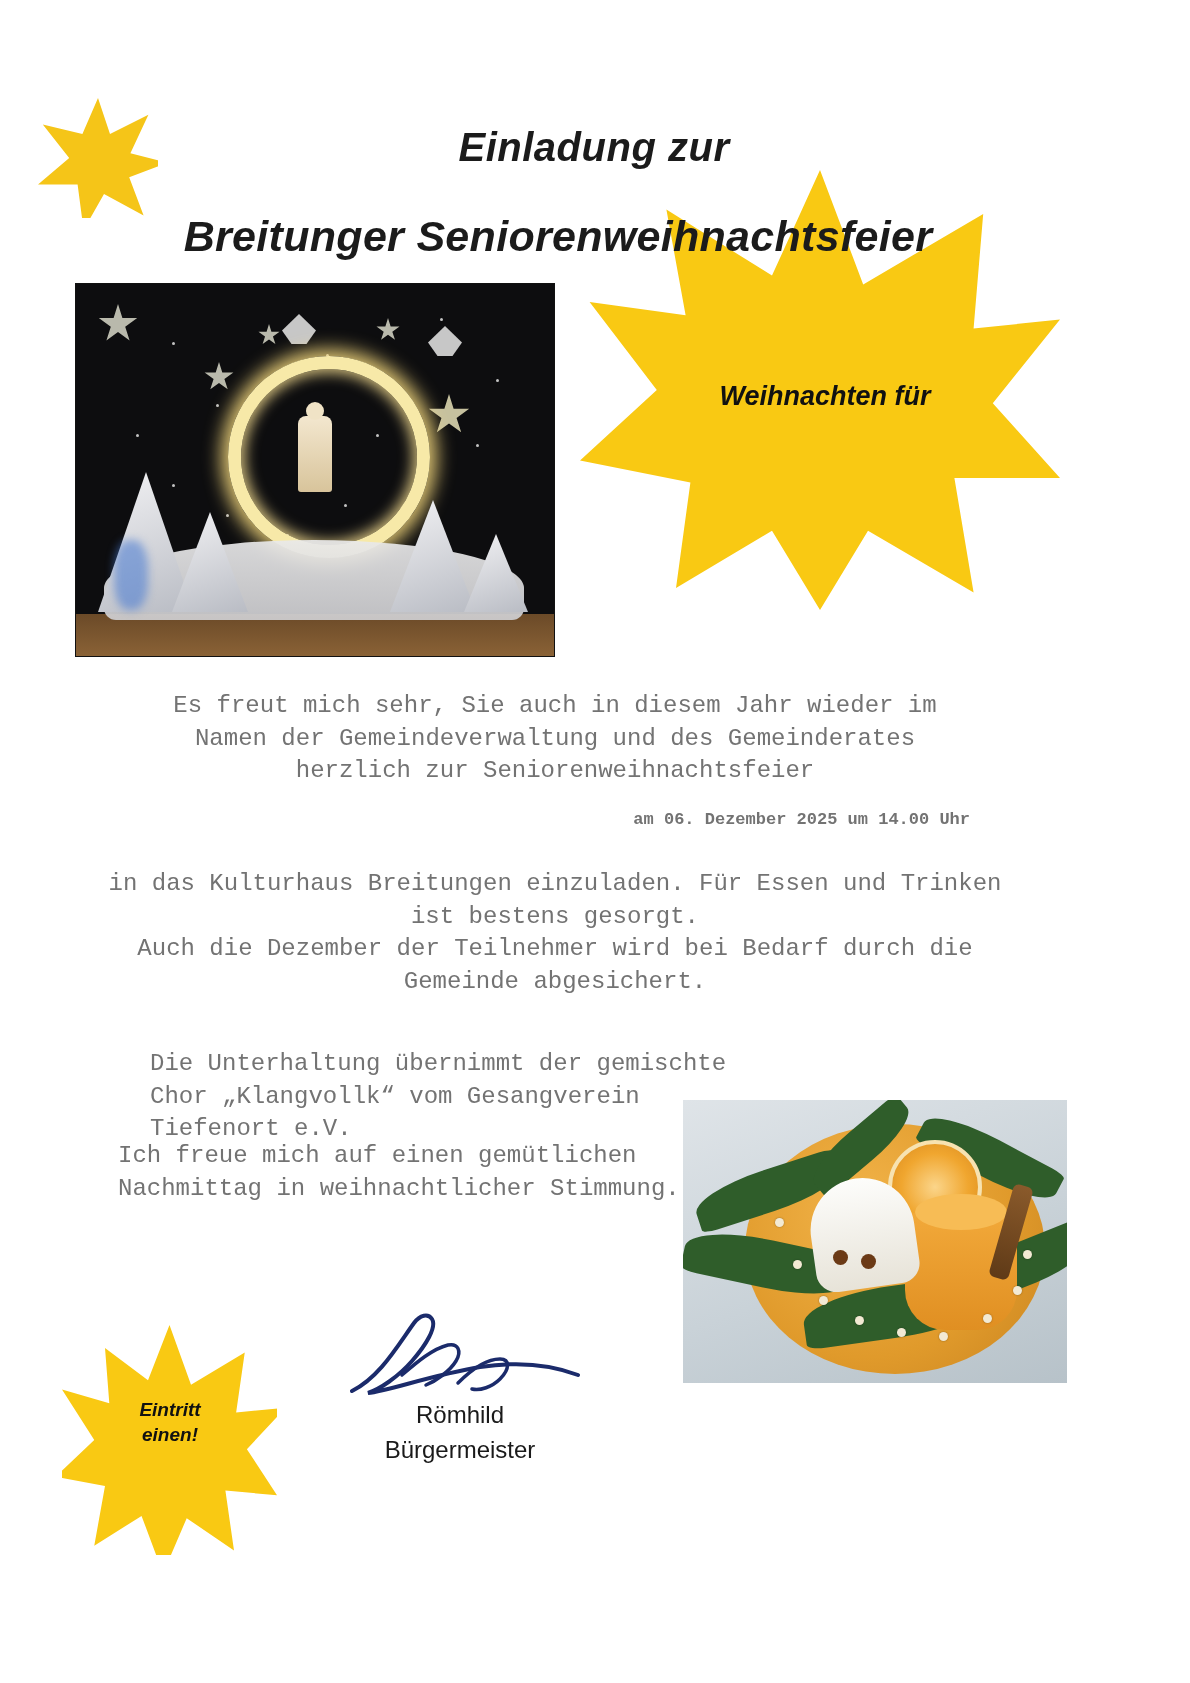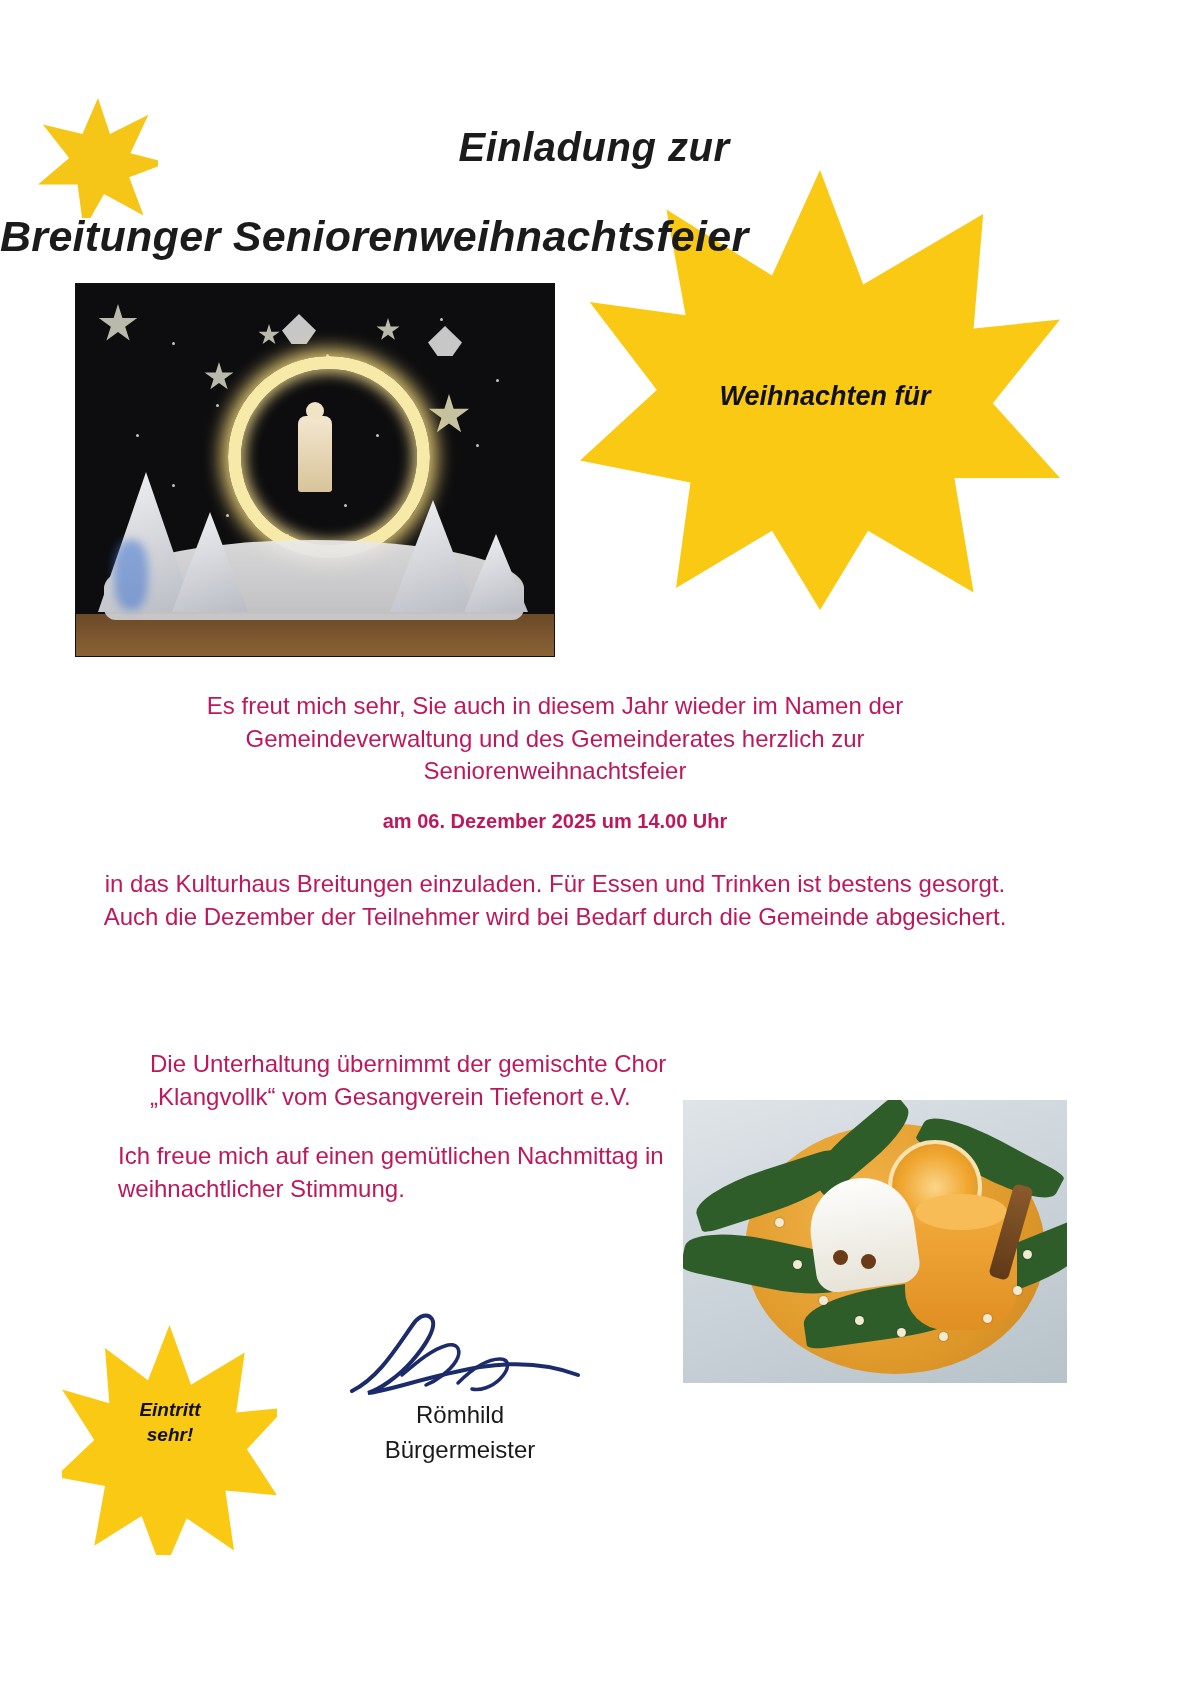--- a/index.html
+++ b/index.html
@@ -104,24 +104,24 @@
     text-align: center;
     font-size: 40px;
     font-weight: bold;
     font-style: italic;
     color: #1b1b1b;
     letter-spacing: 0.5px;
     padding-left: 44px;
   }
   .title2 {
     position: absolute;
-    left: 0;
+    left: 8px;
     top: 212px;
     width: 1100px;
-    text-align: left;
+    text-align: center;
     font-size: 43px;
     font-weight: bold;
     font-style: italic;
     color: #1b1b1b;
     letter-spacing: 0.3px;
     z-index: 5;
   }
 
   
   .photo1 {
@@ -208,35 +208,36 @@
   .p1-dot {
     position: absolute; width: 3px; height: 3px; border-radius: 50%;
     background: rgba(255,255,255,.75);
   }
 
   
   .para {
     position: absolute;
     font-size: 24px;
     line-height: 1.36;
-    color: #be185d;
+    color: #737373;
+    font-family: Liberation Mono, monospace;
   }
   .p-intro {
     left: 140px;
     top: 690px;
     width: 830px;
     text-align: center;
   }
   .p-date {
     left: 140px;
     top: 808px;
     width: 830px;
-    text-align: center;
+    text-align: right;
     font-weight: bold;
-    font-size: 20px;
+    font-size: 17px;
   }
   .p-venue {
     left: 95px;
     top: 868px;
     width: 920px;
     text-align: center;
   }
   .p-choir {
     left: 118px;
     top: 1048px;
@@ -359,21 +360,21 @@
   <div class="star star-top-left"></div>
 
   <div class="star star-big"></div>
   <div class="star-big-text">
     <div>Weihnachten für</div>
   </div>
 
   <div class="star star-bottom-left"></div>
   <div class="star-small-text">
     <div>Eintritt</div>
-    <div>sehr!</div>
+    <div>einen!</div>
   </div>
 
   <div class="title1">Einladung zur</div>
   <div class="title2">Breitunger Seniorenweihnachtsfeier</div>
 
   <div class="photo1">
     <div class="p1-dots">
       <span class="p1-dot" style="left:60px;top:150px"></span>
       <span class="p1-dot" style="left:96px;top:200px"></span>
       <span class="p1-dot" style="left:140px;top:120px"></span>

